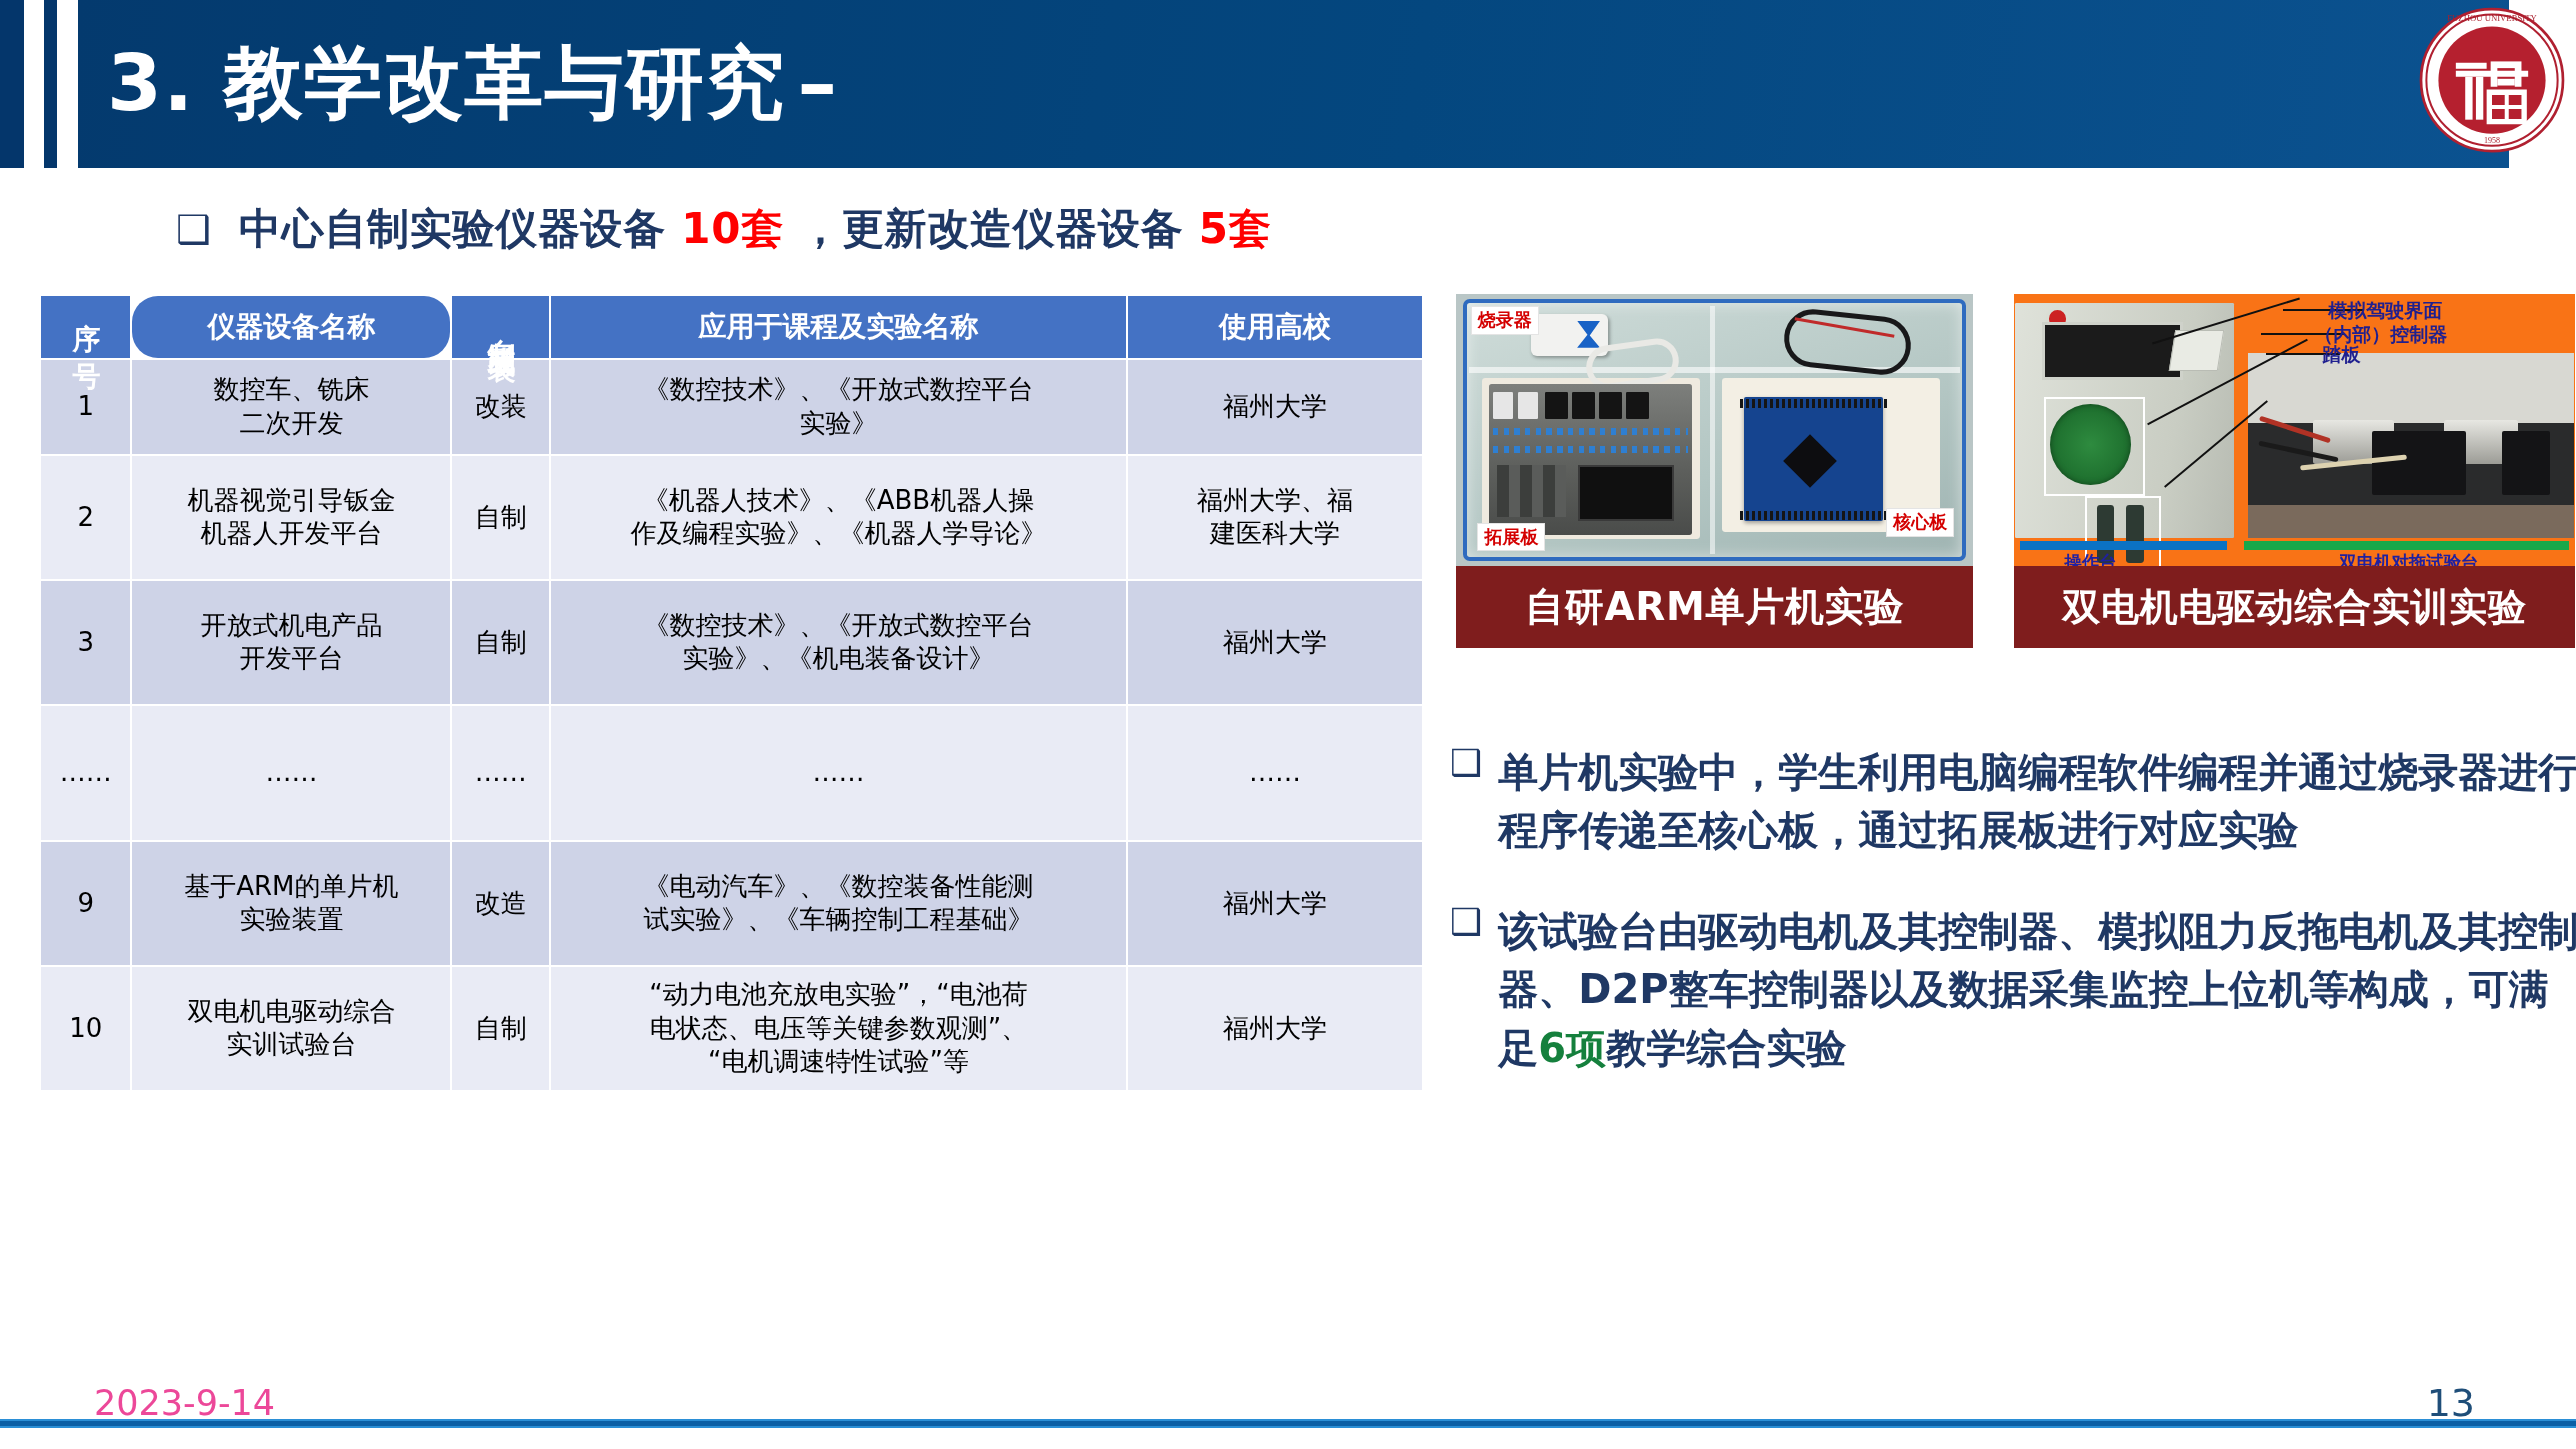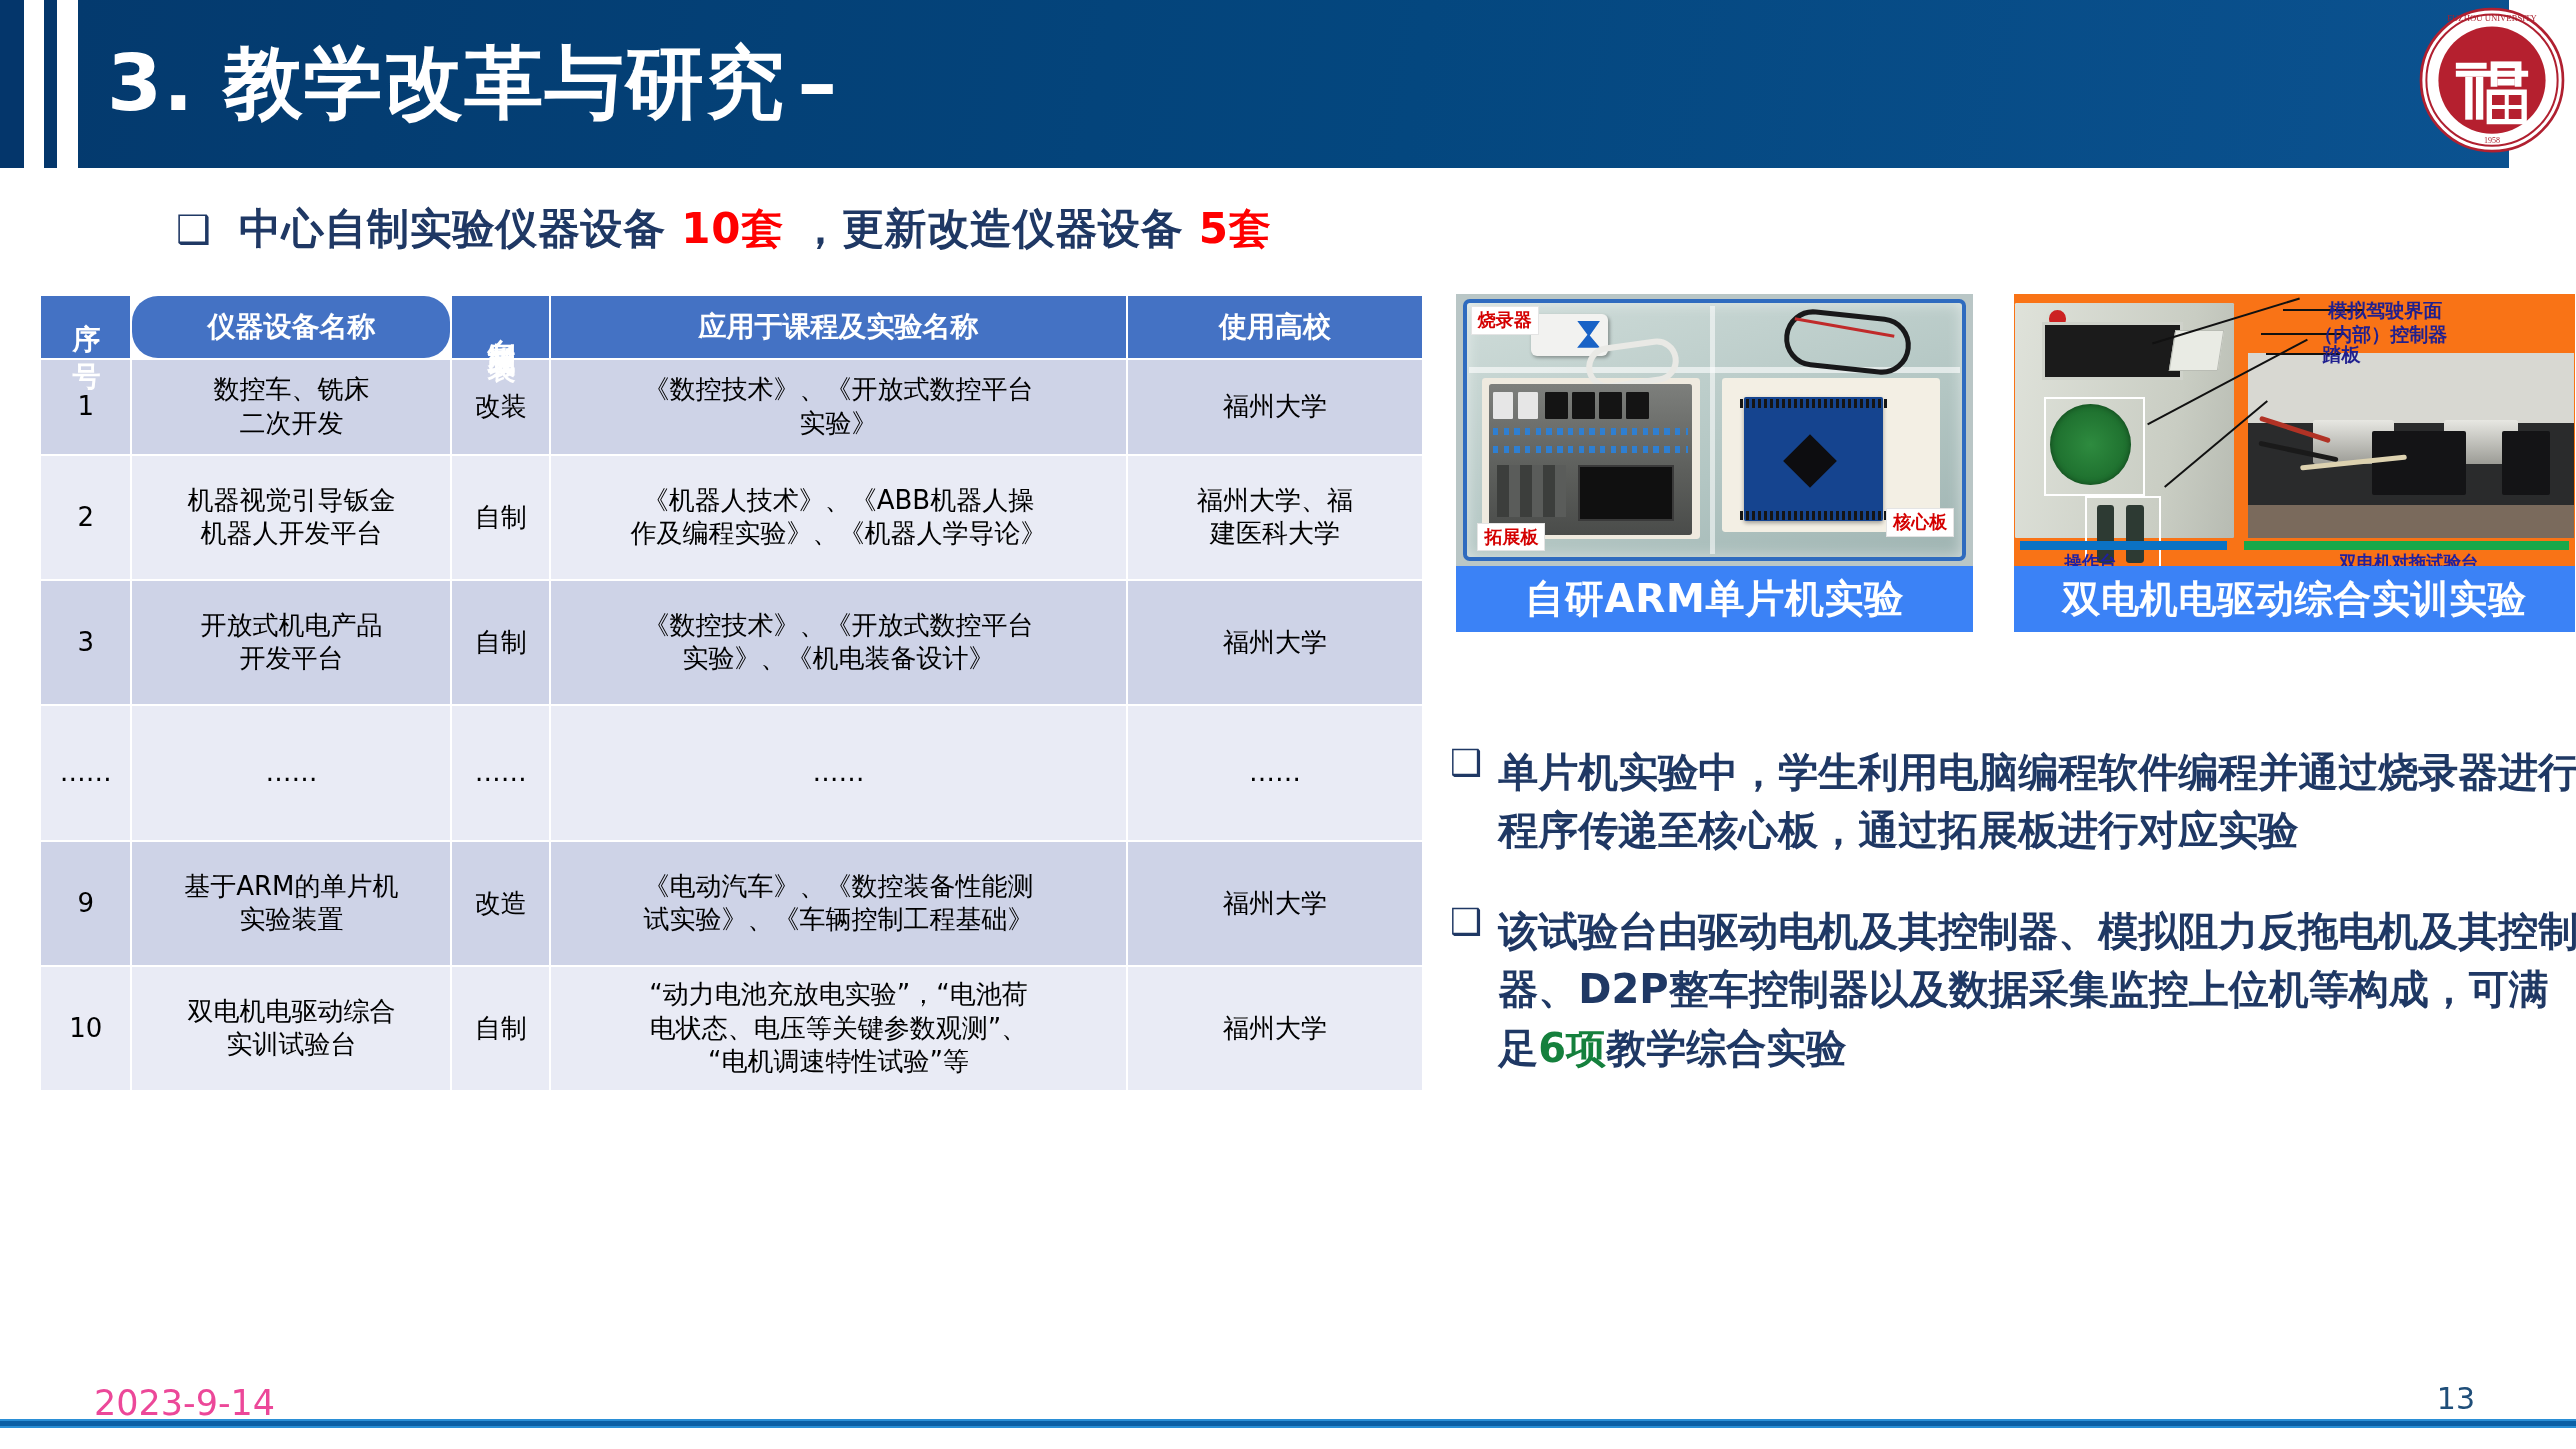--- a/index.html
+++ b/index.html
@@ -47,21 +47,21 @@
 
   
   .pic-wrap{position:absolute;top:294px;}
   .pic1{left:1456px;width:517px;}
   .pic2{left:2014px;width:561px;}
 
   .photo{position:relative;overflow:hidden;border:0;}
   .ph1{height:272px;background:#b9c6c6;}
   .ph2{height:272px;background:#f97316;}
 
-  .caption{height:66px;background:#3b82f6;display:flex;align-items:center;justify-content:center;
+  .caption{height:82px;background:#7f1d1d;display:flex;align-items:center;justify-content:center;
            color:#fff;font-size:39px;font-weight:bold;white-space:nowrap;letter-spacing:0.7px;}
   .caption.c2{font-size:38px;}
 
   
   .box{position:absolute;left:6.7px;top:5.4px;right:6.7px;bottom:5.4px;
        background:linear-gradient(160deg,#cfdcd9,#b3c6c3 60%,#9fb4b2);
        border:4.7px solid #2f6bbf;border-radius:6.7px;box-shadow:inset 0 0 14.8px rgba(255,255,255,.55);}
   .box-div{position:absolute;top:2.7px;bottom:2.7px;left:49%;width:5.4px;background:rgba(255,255,255,.55);}
   .box-shelf{position:absolute;left:2.7px;right:2.7px;top:64px;height:6px;background:rgba(255,255,255,.6);}
   .foam{position:absolute;left:51.5%;top:75px;width:44%;height:154px;background:#f3efe4;border-radius:3.4px;}
@@ -121,21 +121,21 @@
   .bullets{position:absolute;left:1450px;top:743px;width:1134px;}
   .bullet{display:flex;align-items:flex-start;margin-bottom:42px;}
   .bullet .sq{flex:0 0 auto;font-size:36px;color:#1f3864;line-height:1.12;margin-right:16px;font-weight:normal;}
   .bullet p{margin:0;font-size:40px;font-weight:bold;color:#1f3864;line-height:1.46;letter-spacing:0px;}
   .bullet p .red{color:#15803d;}
 
   
   .foot-rule{position:absolute;left:0;top:1419px;width:2576px;height:9.4px;
              background:linear-gradient(180deg,#2b8fd6 0 18%,#0b5fa5 18% 82%,#2b8fd6 82% 100%);}
   .foot-date{position:absolute;left:94px;top:1383px;font-size:35px;color:#ec4899;}
-  .foot-page{position:absolute;right:101px;top:1381px;font-size:30px;color:#1f4e79;}
+  .foot-page{position:absolute;right:101px;top:1381px;font-size:38px;color:#1f4e79;}
 </style>
 </head>
 <body>
 
 <div class="slide">
 
   <div class="hdr-bar-a"></div>
   <div class="hdr-bar-b"></div>
   <div class="hdr-main"></div>
 

